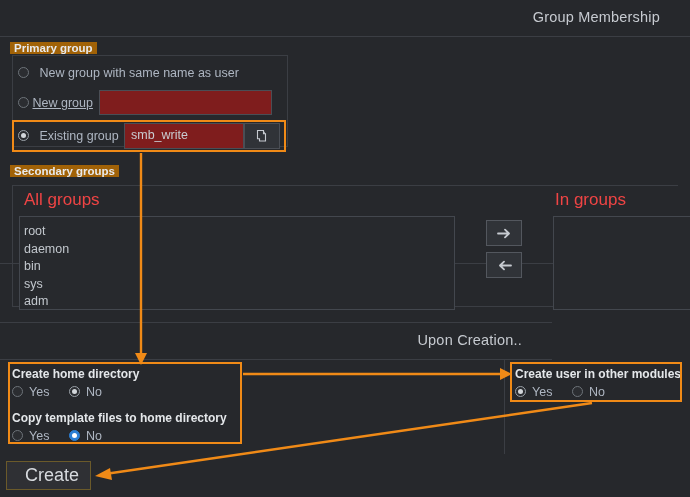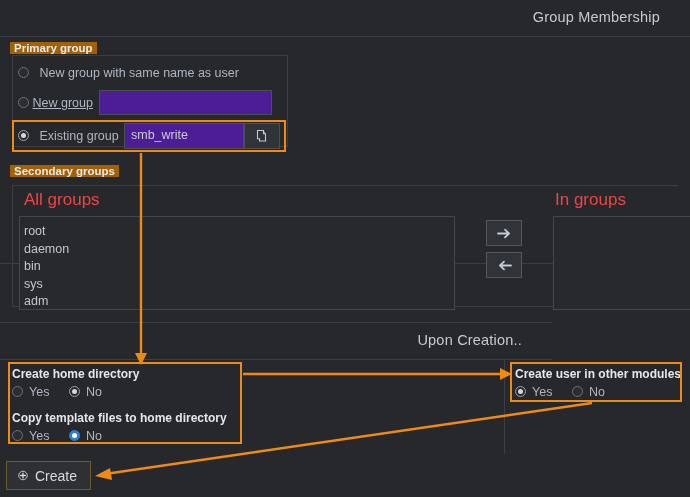--- a/index.html
+++ b/index.html
@@ -55,21 +55,21 @@
   .radio.on.blue{border-color:#2b7fd4;background:#2b7fd4;}
   .radio.on.blue::after{background:#ffffff;left:2px;top:2px;width:5px;height:5px;}
 
   .rowline{position:absolute;white-space:nowrap;font-size:12.5px;color:#aeb6c2;}
   .rowline .opt{margin-right:16px;}
   .rowline .opt span.t{margin-left:6px;}
 
   
   .tinput{
     position:absolute;box-sizing:border-box;
-    background:#4c1d95;border:1px solid #4a4e55;
+    background:#7f1d1d;border:1px solid #4a4e55;
     font-size:12.5px;color:#c9ccd1;
     padding:3px 6px;line-height:16px;
   }
   .btn-ico{
     position:absolute;box-sizing:border-box;
     background:#303338;border:1px solid #4a4e55;
     display:flex;align-items:center;justify-content:center;
   }
   .listbox{
     position:absolute;box-sizing:border-box;
@@ -83,21 +83,21 @@
     background:#303338;border:1px solid #53575e;
     display:flex;align-items:center;justify-content:center;
   }
 
   
   .createbtn{
     position:absolute;box-sizing:border-box;
     background:#2f3034;border:1px solid #6b5a2a;
     display:flex;align-items:center;gap:7px;
     padding:0 13px 0 11px;
-    font-size:14px;color:#d7dade;
+    font-size:18px;color:#d7dade;
   }
 
   
   .anno{position:absolute;box-sizing:border-box;border:2px solid #f08a17;pointer-events:none;}
   svg.overlay{position:absolute;left:0;top:0;width:690px;height:497px;pointer-events:none;}
 </style>
 </head>
 <body>
 
 <div class="root">

